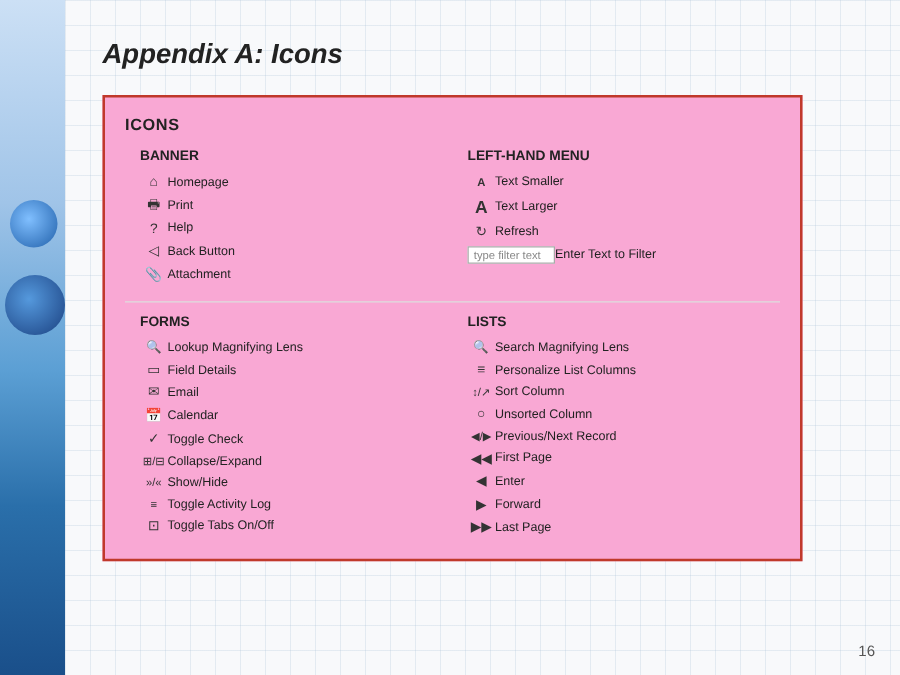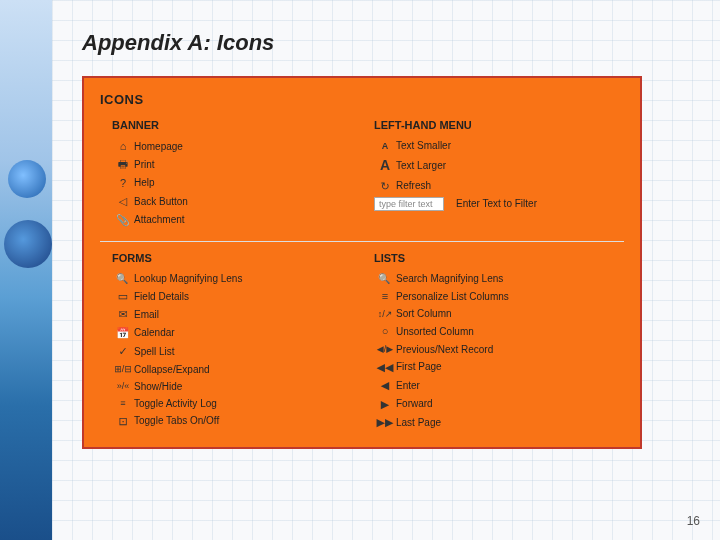--- a/index.html
+++ b/index.html
@@ -71,21 +71,21 @@
       font-size: 22px;
       font-weight: bold;
       color: #222;
       margin-bottom: 20px;
       font-style: italic;
     }
 
     
     .icons-card {
       border: 2px solid #c0392b;
-      background: #f97316;
+      background: #f9a8d4;
       padding: 14px 16px 14px 16px;
       width: 560px;
     }
 
     .card-title {
       font-size: 13px;
       font-weight: bold;
       color: #222;
       margin-bottom: 12px;
       letter-spacing: 0.5px;
@@ -134,21 +134,21 @@
 
     .divider {
       border: none;
       border-top: 1px solid #ddd;
       margin: 10px 0;
     }
 
     .filter-row {
       display: flex;
       align-items: center;
-      gap: 12px;
+      gap: 0;
       margin-bottom: 3px;
     }
 
     .filter-box {
       border: 1px solid #aaa;
       font-size: 9px;
       padding: 1px 4px;
       color: #888;
       background: #fff;
       width: 70px;
@@ -255,21 +255,21 @@
         <div class="icon-row">
           <span class="icon-sym">✉</span>
           <span class="icon-label">Email</span>
         </div>
         <div class="icon-row">
           <span class="icon-sym">📅</span>
           <span class="icon-label">Calendar</span>
         </div>
         <div class="icon-row">
           <span class="icon-sym">✓</span>
-          <span class="icon-label">Spell List</span>
+          <span class="icon-label">Toggle Check</span>
         </div>
         <div class="icon-row">
           <span class="icon-sym" style="font-size:9px;">⊞/⊟</span>
           <span class="icon-label">Collapse/Expand</span>
         </div>
         <div class="icon-row">
           <span class="icon-sym" style="font-size:9px;">»/«</span>
           <span class="icon-label">Show/Hide</span>
         </div>
         <div class="icon-row">

